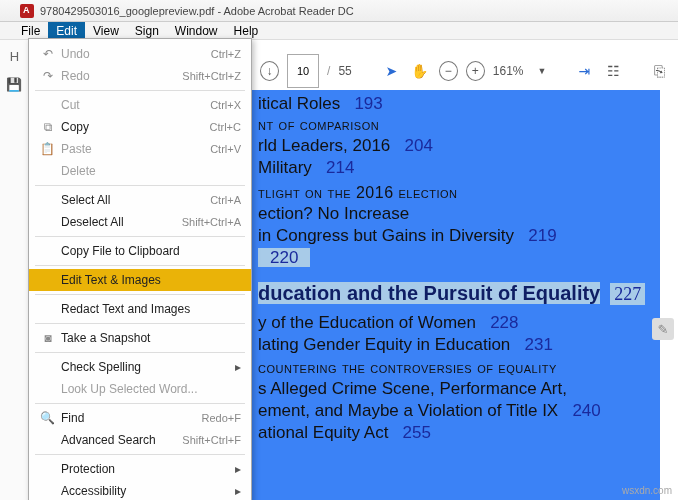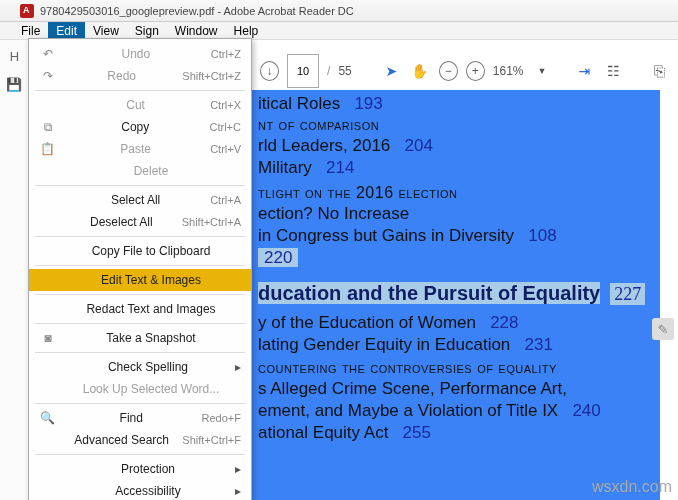--- a/index.html
+++ b/index.html
@@ -9,41 +9,41 @@
 .titlebar .app-icon::after { content:"A"; color:#fff; font-size:9px; font-weight:bold; position:absolute; left:3px; top:1px; }
 .menubar { height: 18px; background: #f4f4f4; border-bottom: 1px solid #ddd; display: flex; align-items: flex-start; padding-left: 13px; font-size: 12px; }
 .menubar .mitem { padding: 2px 8px; cursor: default; }
 .menubar .mitem.sel { background: #0a64a4; color: #fff; }
 .leftcol { position: absolute; left: 0; top: 40px; width: 30px; height: 460px; background: #fafafa; border-right: 1px solid #ddd; }
 .leftcol .lbtn { width: 28px; height: 24px; margin: 4px auto; display: flex; align-items: center; justify-content: center; color: #666; font-size: 13px; }
 .dropdown { position: absolute; left: 28px; top: 38px; width: 224px; background: #fefefe; border: 1px solid #aaa; box-shadow: 2px 2px 6px rgba(0,0,0,0.25); padding: 4px 0; z-index: 10; }
 .dd-row { display: flex; align-items: center; height: 22px; padding: 0 10px; font-size: 12px; color: #222; }
 .dd-row.disabled { color: #a0a0a0; }
 .dd-row .ico { width: 18px; display: inline-block; text-align: center; color: #888; font-size: 12px; }
-.dd-row .lbl { flex: 1; padding-left: 4px; text-align: center; }
+.dd-row .lbl { flex: 1; padding-left: 4px; }
 .dd-row .sc { color: #888; font-size: 11px; }
 .dd-row .arw { color: #555; }
 .dd-sep { height: 1px; background: #ddd; margin: 3px 6px; }
 .dd-row.sel { background: #eab308; }
 .toolbar { position: absolute; left: 252px; top: 56px; right: 0; height: 30px; display: flex; align-items: center; gap: 8px; padding: 0 8px; color: #555; }
 .toolbar .tbtn { width: 22px; height: 22px; display:flex; align-items:center; justify-content:center; font-size: 14px; color:#555; }
 .toolbar .circle { border: 1.5px solid #777; border-radius: 50%; width: 20px; height: 20px; display:flex; align-items:center; justify-content:center; font-size:12px; }
 .toolbar .pagebox { width: 32px; height: 34px; border: 1px solid #aaa; text-align: center; font-size: 11px; }
 .toolbar .sep { color:#999; }
 .content { position: absolute; left: 252px; top: 90px; right: 18px; bottom: 0; padding: 2px 6px 6px 6px; background: #3b82f6; font-family: Georgia, 'Times New Roman', serif; color: #111; overflow: hidden; }
 .content .line { margin: 2px 0; white-space: nowrap; }
 .content .pgnum { color: #1a2a9c; }
 .smallcaps { font-variant: small-caps; letter-spacing: 0.5px; }
 .hl { background: #a8cbe8; }
 .heading { font-family: Arial, sans-serif; font-weight: bold; font-size: 20px; color: #0f1e64; }
 .heading-box .num { background:#a8cbe8; padding:1px 4px; font-family: Georgia, serif; font-weight: normal; font-size: 18px; color:#1a2a9c; }
 .content-l { font-size: 17px; }
 .content-m { font-size: 16px; }
 .editbadge { position:absolute; right:4px; top:318px; width:22px; height:22px; background:#ddd; border-radius:3px; display:flex; align-items:center; justify-content:center; color:#888; font-size:13px; }
-.watermark { position:absolute; right:6px; bottom:4px; font-size:16px; color:#aaa; font-family: Arial, sans-serif; text-align: center; }
+.watermark { position:absolute; right:6px; bottom:4px; font-size:10px; color:#aaa; font-family: Arial, sans-serif; text-align: center; }
 </style>
 </head>
 <body>
 
 <div class="titlebar">
   <span class="app-icon"></span>
   <span>9780429503016_googlepreview.pdf - Adobe Acrobat Reader DC</span>
 </div>
 
 <div class="menubar">
@@ -175,22 +175,22 @@
   <span class="tbtn">⎘</span>
 </div>
 
 <div class="content">
   <div class="line content-l"><span>itical Roles</span>&nbsp;&nbsp;&nbsp;<span class="pgnum">193</span></div>
   <div class="line content-m smallcaps">nt of comparison</div>
   <div class="line content-l"><span>rld Leaders, 2016</span>&nbsp;&nbsp;&nbsp;<span class="pgnum">204</span></div>
   <div class="line content-l"><span> Military</span>&nbsp;&nbsp;&nbsp;<span class="pgnum">214</span></div>
   <div class="line content-m smallcaps" style="margin-top:6px">tlight on the 2016 election</div>
   <div class="line content-l">ection? No Increase</div>
-  <div class="line content-l"><span>in Congress but Gains in Diversity</span>&nbsp;&nbsp;&nbsp;<span class="pgnum">108</span></div>
-  <div class="line content-l"><span class="hl pgnum" style="padding:0 6px">220</span></div>
+  <div class="line content-l"><span>in Congress but Gains in Diversity</span>&nbsp;&nbsp;&nbsp;<span class="pgnum">219</span></div>
+  <div class="line content-l"><span class="hl pgnum" style="padding:0 12px">220</span></div>
   <div class="line heading-box" style="margin:14px 0 8px 0">
     <span class="heading hl">ducation and the Pursuit of Equality</span>&nbsp;&nbsp;&nbsp;<span class="num">227</span>
   </div>
   <div class="line content-l"><span>y of the Education of Women</span>&nbsp;&nbsp;&nbsp;<span class="pgnum">228</span></div>
   <div class="line content-l"><span>lating Gender Equity in Education</span>&nbsp;&nbsp;&nbsp;<span class="pgnum">231</span></div>
   <div class="line content-m smallcaps" style="margin-top:4px">countering the controversies of equality</div>
   <div class="line content-l">s Alleged Crime Scene, Performance Art,</div>
   <div class="line content-l"><span>ement, and Maybe a Violation of Title IX</span>&nbsp;&nbsp;&nbsp;<span class="pgnum">240</span></div>
   <div class="line content-l"><span>ational Equity Act</span>&nbsp;&nbsp;&nbsp;<span class="pgnum">255</span></div>
 </div>

